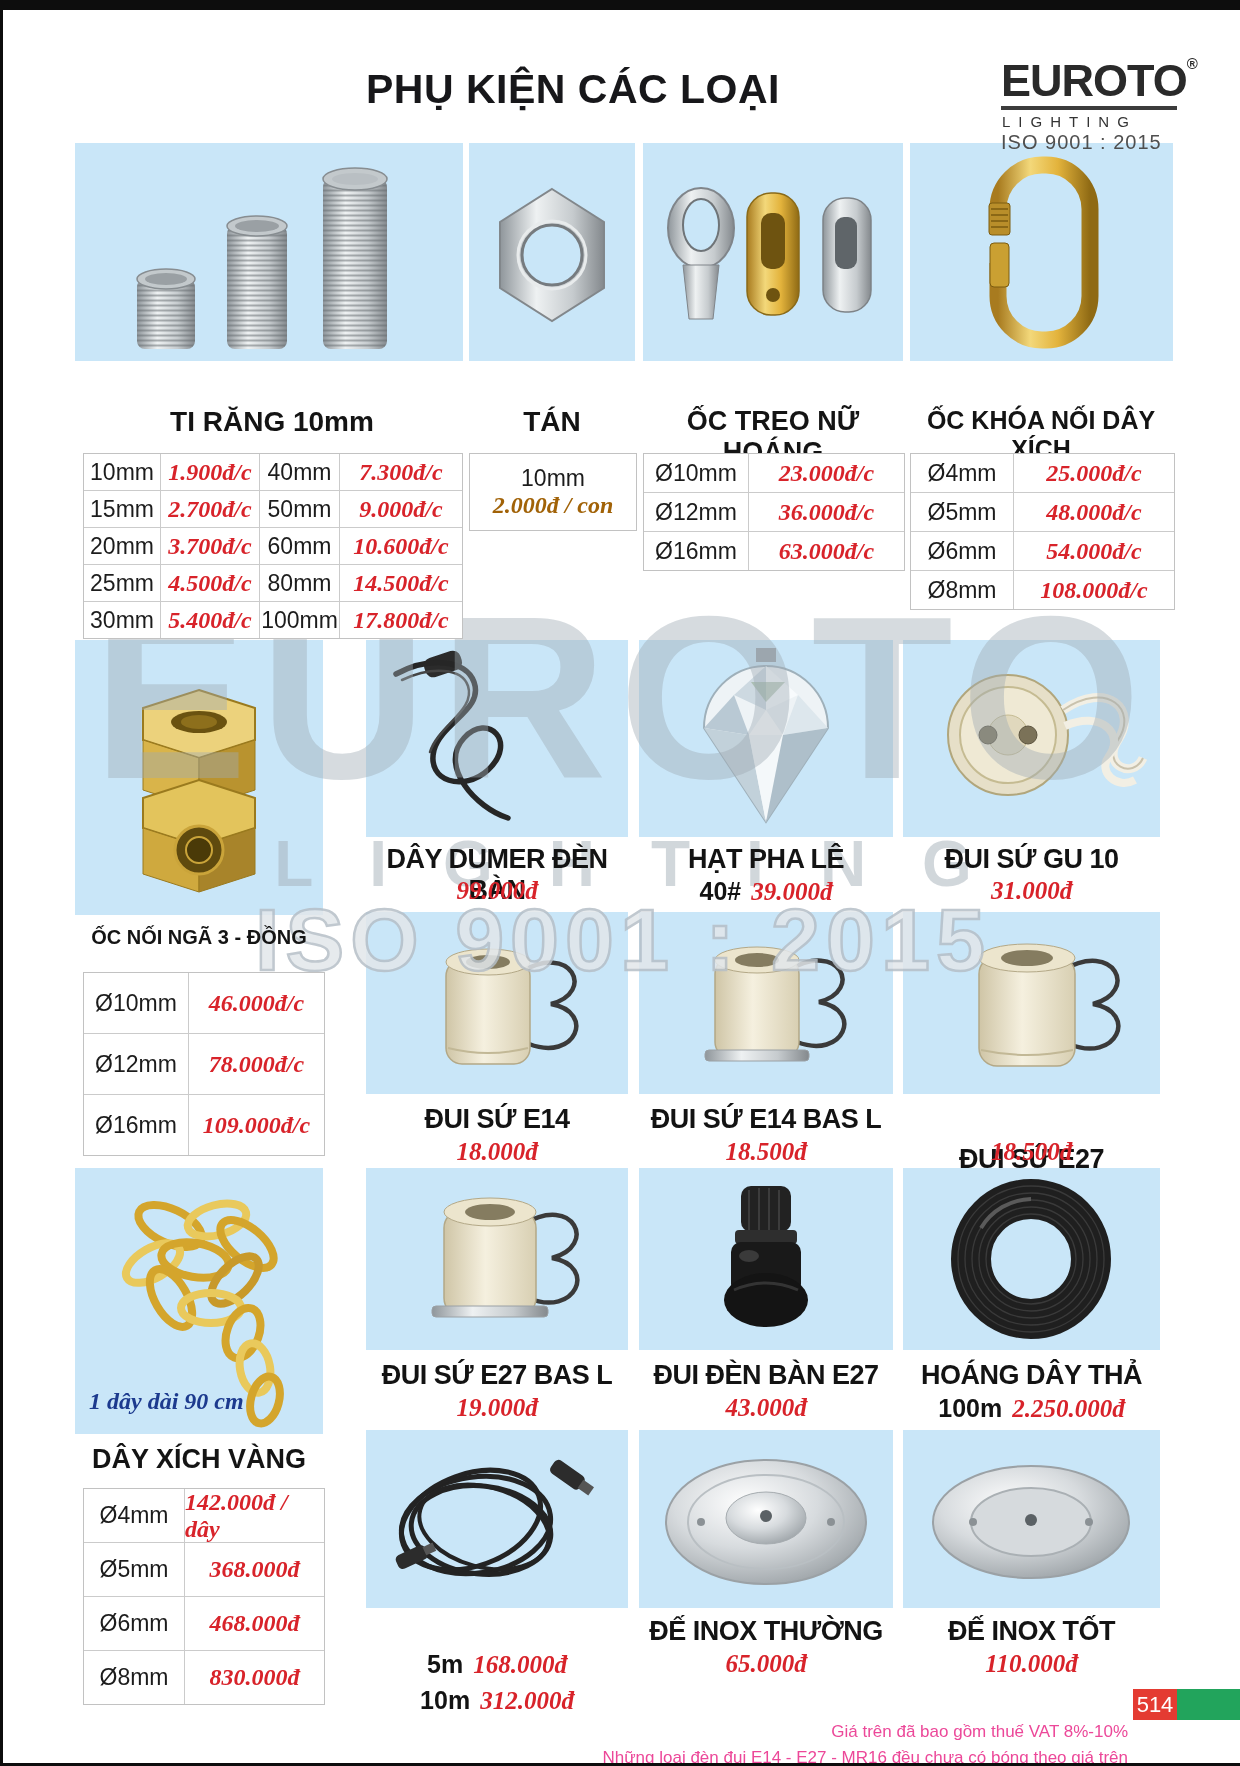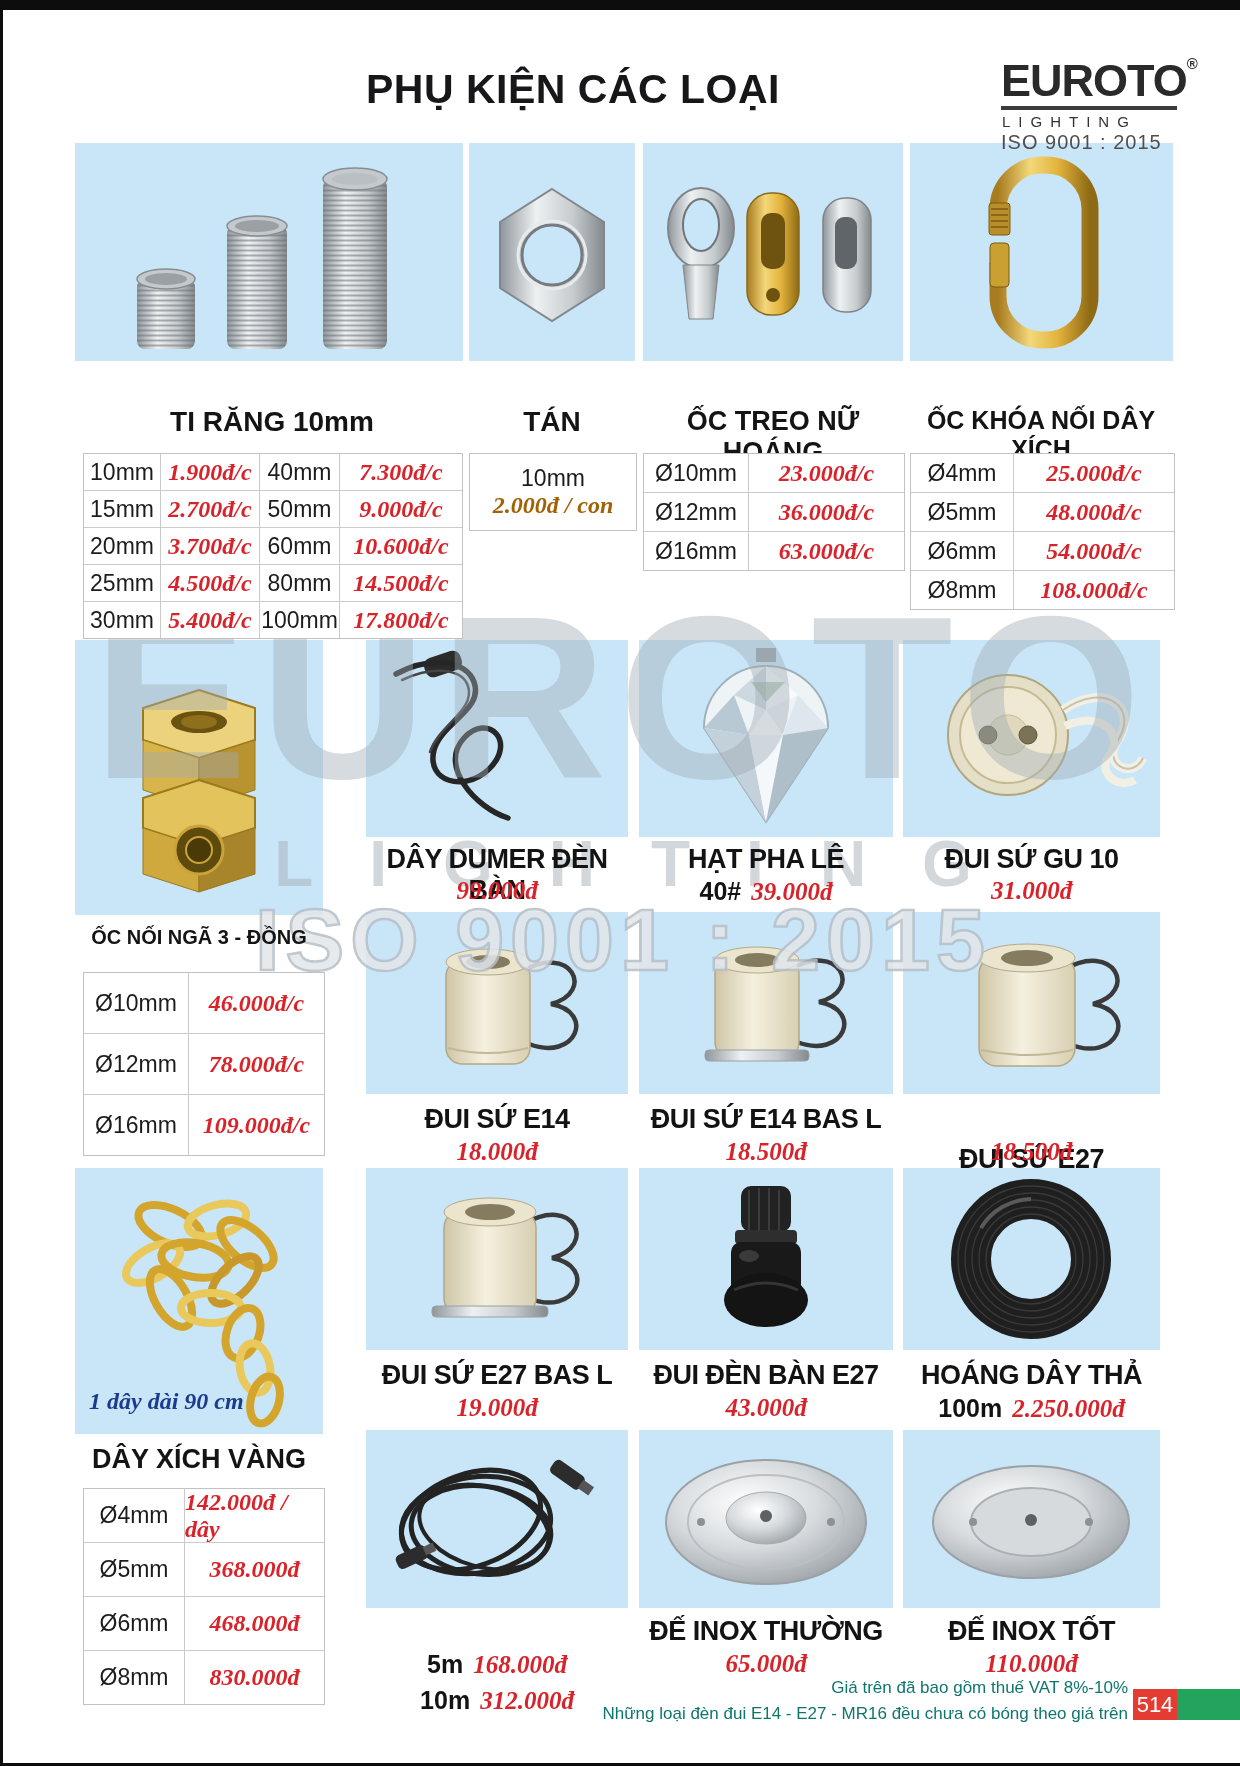--- a/index.html
+++ b/index.html
@@ -32,21 +32,21 @@
   .lg-reg{font-size:15px;font-weight:bold;margin-top:-2px;}
   .lg-light{border-top:4px solid #3c3c3c;margin-top:3px;font-size:15px;letter-spacing:8px;padding:3px 0 1px 1px;color:#333;}
   .lg-iso{font-size:20px;color:#4f4f4f;letter-spacing:1px;}
   .wm{position:absolute;z-index:2;pointer-events:none;text-align:center;font-weight:bold;line-height:1;}
   #wm-brand{left:80px;top:572px;width:1080px;font-size:232px;letter-spacing:12px;color:#9fabb4;opacity:0.42;}
   #wm-light{left:80px;top:822px;width:1080px;font-size:64px;letter-spacing:56px;color:#a5b0b9;opacity:0.5;text-indent:56px;}
   #wm-iso{left:80px;top:886px;width:1080px;font-size:88px;letter-spacing:6px;color:#e2e7eb;opacity:0.85;
           -webkit-text-stroke:2.5px #b6bfc7;}
   .note-blue{position:absolute;left:86px;top:1378px;font-family:"Liberation Serif","DejaVu Serif",serif;
              font-style:italic;font-weight:bold;font-size:24px;color:#1c3a8e;z-index:3;text-align:center;}
-  .foot{position:absolute;font-size:17px;color:#0f766e;z-index:3;text-align:right;}
+  .foot{position:absolute;font-size:17px;color:#ec4899;z-index:3;text-align:right;margin-top:44px;}
   #foot1{left:500px;top:1668px;width:625px;}
   #foot2{left:420px;top:1694px;width:705px;}
   .badge-red{position:absolute;left:1130px;top:1679px;width:44px;height:31px;background:#e43b32;color:#fff;
              font-weight:normal;font-size:22px;display:flex;align-items:center;justify-content:center;z-index:4;}
   .badge-green{position:absolute;left:1174px;top:1679px;width:64px;height:31px;background:#22a45c;z-index:4;}
 </style>
 </head>
 <body>
 
 <svg width="0" height="0" style="position:absolute">

